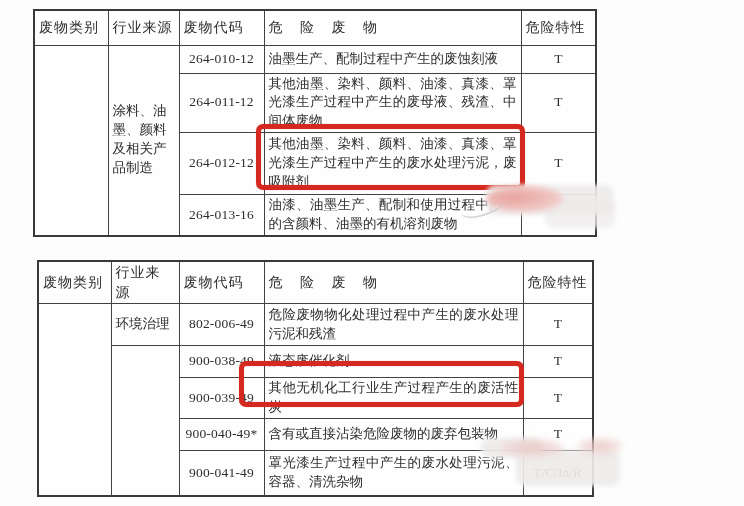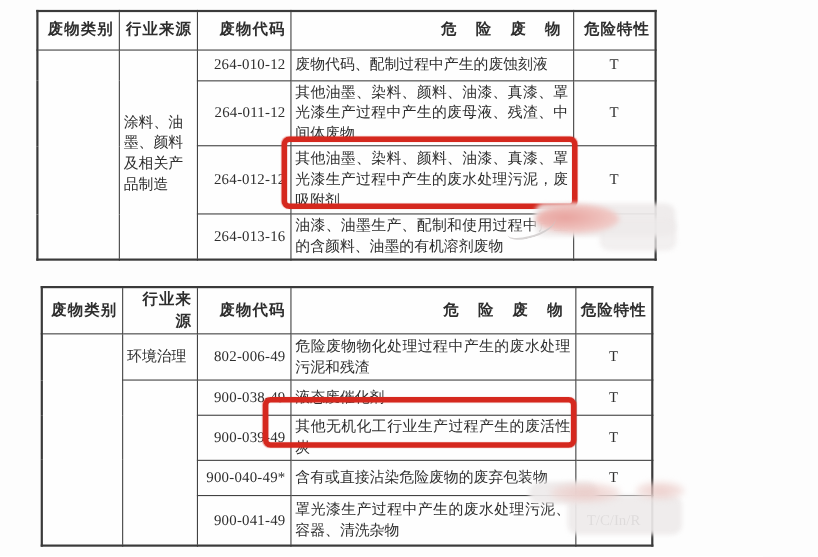--- a/index.html
+++ b/index.html
@@ -21,26 +21,26 @@
   table.doc-table td, table.doc-table th{
     border:1px solid #424242;
     font-size:13.5px;
     font-weight:normal;
     padding:1px 4px;
     vertical-align:middle;
     overflow:hidden;
     line-height:1.4;
   }
   table.doc-table th{
-    font-weight:bold;
-    text-align:right;
+    font-weight:normal;
+    text-align:left;
     font-size:14px;
     letter-spacing:1px;
   }
-  .code-cell{ text-align:right; font-size:13px; letter-spacing:0.2px; white-space:nowrap;}
+  .code-cell{ text-align:center; font-size:13px; letter-spacing:0.2px; white-space:nowrap;}
   .desc-cell{ text-align:justify; padding:2px 7px; }
   .hazard-cell{ text-align:center; font-size:13px;}
   .industry-cell{ text-align:left; padding:2px 3px; line-height:1.55;}
   .category-cell{ text-align:center; }
 
   .highlight-box{
     position:absolute;
     border:5px solid #d5281e;
     border-radius:7px;
     box-shadow:0 0 1px rgba(213,40,30,.5), inset 0 0 1px rgba(213,40,30,.5);
@@ -96,21 +96,21 @@
       <th>废物类别</th>
       <th>行业来源</th>
       <th>废物代码</th>
       <th style="letter-spacing:7px;">危 险 废 物</th>
       <th>危险特性</th>
     </tr>
     <tr style="height:28px">
       <td rowspan="4" class="category-cell"></td>
       <td rowspan="4" class="industry-cell">涂料、油墨、颜料及相关产品制造</td>
       <td class="code-cell">264-010-12</td>
-      <td class="desc-cell">废物代码、配制过程中产生的废蚀刻液</td>
+      <td class="desc-cell">油墨生产、配制过程中产生的废蚀刻液</td>
       <td class="hazard-cell">T</td>
     </tr>
     <tr style="height:55px">
       <td class="code-cell">264-011-12</td>
       <td class="desc-cell">其他油墨、染料、颜料、油漆、真漆、罩光漆生产过程中产生的废母液、残渣、中间体废物</td>
       <td class="hazard-cell">T</td>
     </tr>
     <tr style="height:62px">
       <td class="code-cell">264-012-12</td>
       <td class="desc-cell">其他油墨、染料、颜料、油漆、真漆、罩光漆生产过程中产生的废水处理污泥，废吸附剂</td>

